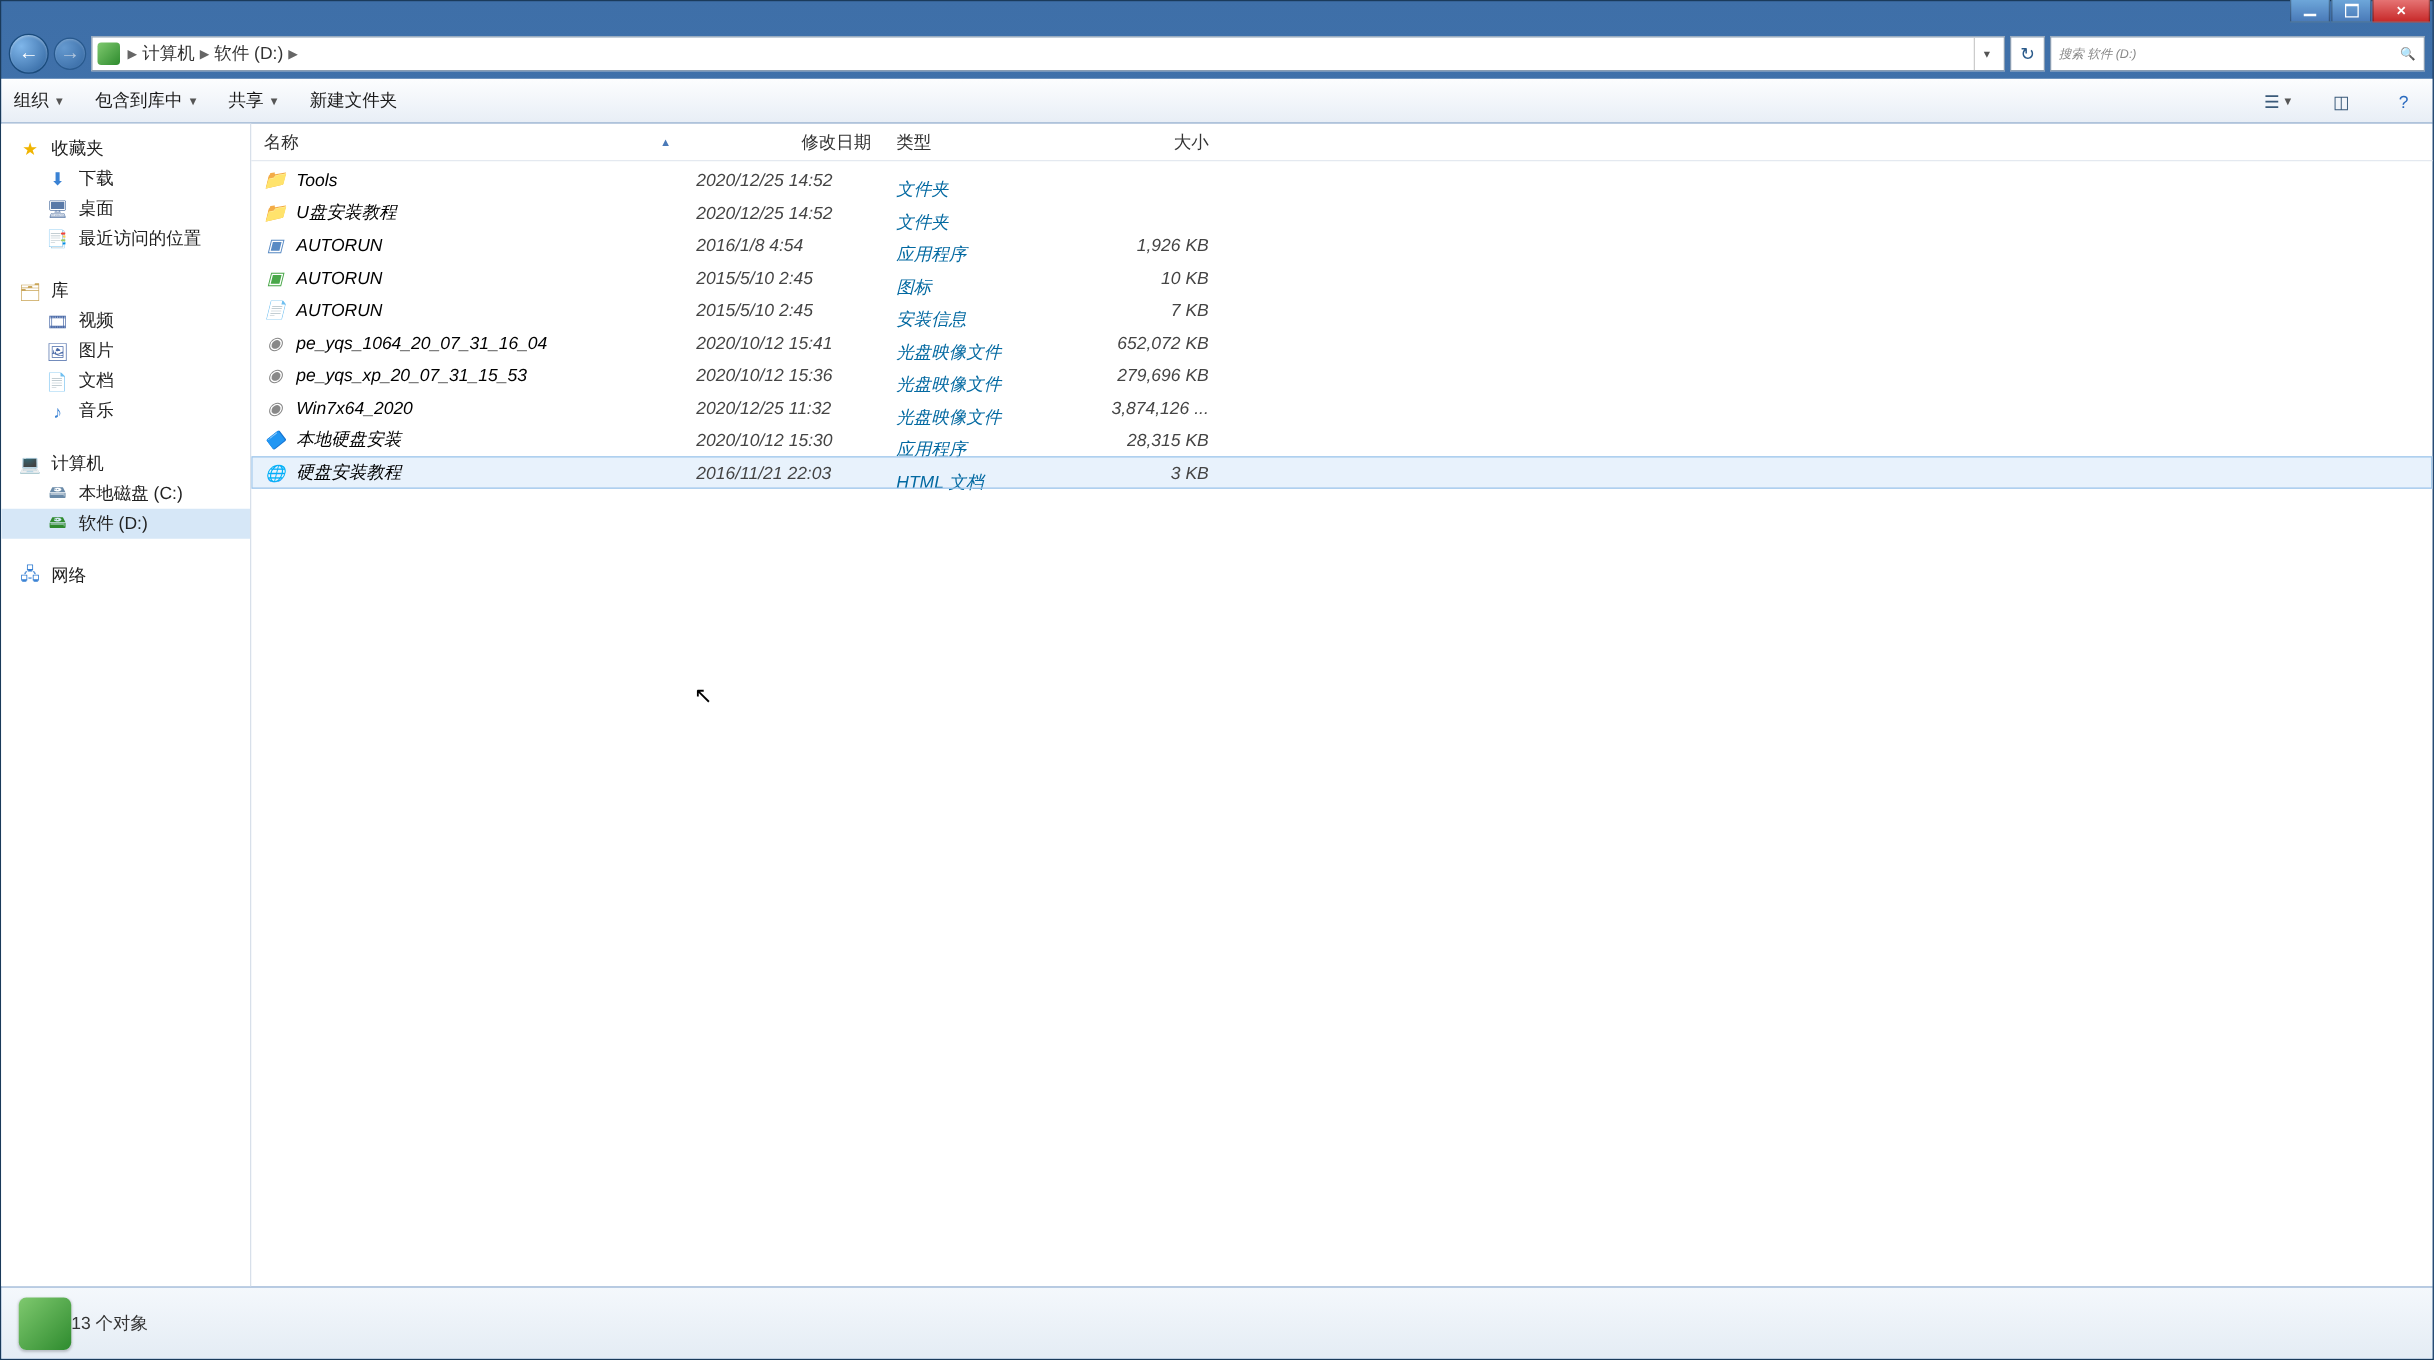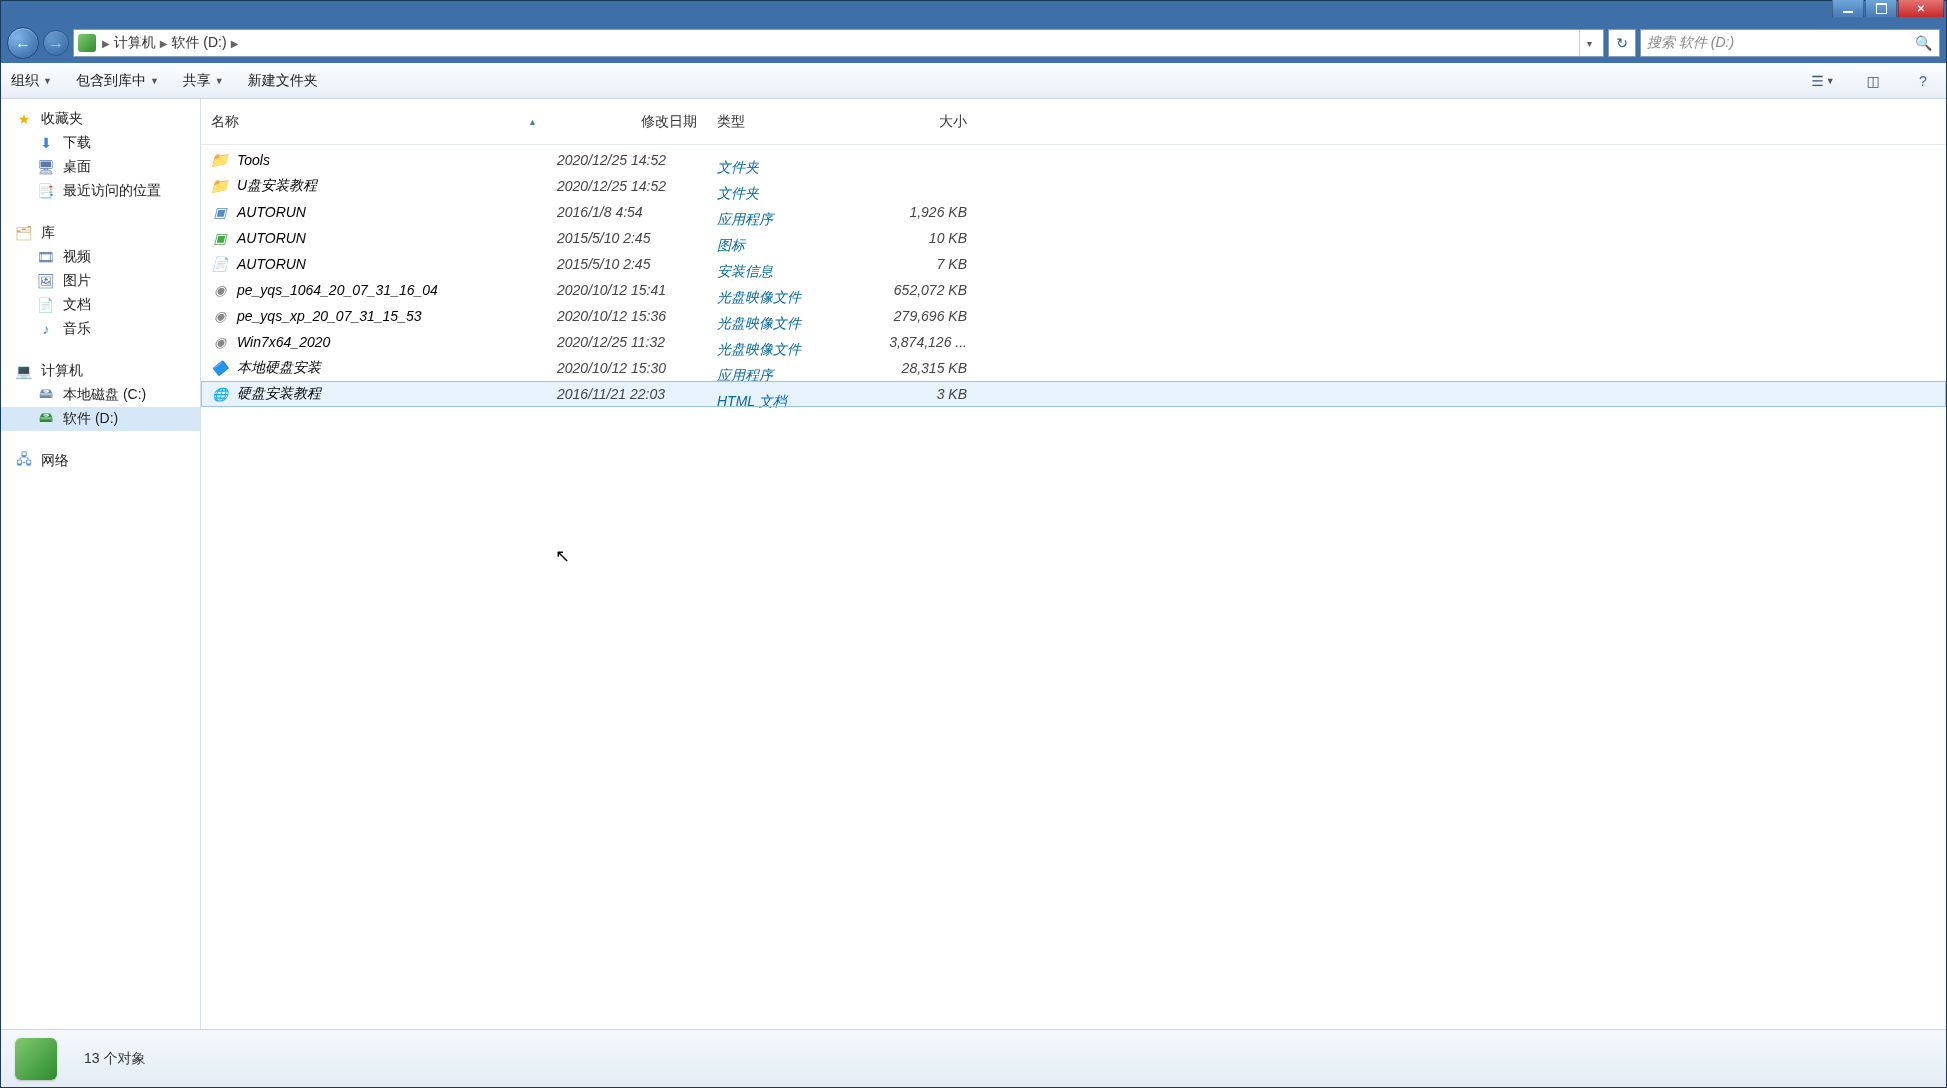--- a/index.html
+++ b/index.html
@@ -79,21 +79,21 @@
   width:20px; height:100%; display:flex; align-items:center; justify-content:center;
   border-left:1px solid #ccc; margin-left:auto; cursor:pointer; color:#555; font-size:10px;
 }
 .addr-refresh {
   width:28px; height:28px; background:#fff; border:1px solid #8a9db2;
   display:flex; align-items:center; justify-content:center; color:#2a5a8a; font-size:14px;
   cursor:pointer;
 }
 .searchbox {
   width: 300px; height:28px; background:#fff; border:1px solid #8a9db2;
-  display:flex; align-items:center; padding:0 6px; color:#888; font-style:italic; font-size:14px;
+  display:flex; align-items:center; padding:0 6px; color:#888; font-style:italic; font-size:10px;
 }
 .searchbox .mag { margin-left:auto; font-style:normal; color:#4a7ab8; cursor:pointer; }
 
 
 .toolbar {
   height: 36px;
   background: linear-gradient(to bottom,#fcfdfe,#e8eef6);
   border-top:1px solid #fff;
   border-bottom:1px solid #c9d6e6;
   display:flex; align-items:center;
@@ -147,21 +147,21 @@
 .ico.comp   { color:#5a7aa8; }
 .ico.drive  { color:#6a8aa8; }
 .ico.drive2 { color:#2e8b2e; }
 .ico.net    { color:#3a82d4; }
 
 
 .filepane {
   flex:1; display:flex; flex-direction:column; font-size:14px;
 }
 .colheaders {
-  height: 46px; display:flex; align-items:center;
+  height: 30px; display:flex; align-items:center;
   border-bottom:1px solid #e4e9f0;
   color:#333;
 }
 .col { padding: 0 10px; }
 .col.name { width: 346px; display:flex; align-items:center; gap:6px; }
 .col.date { width: 160px; text-align: right; }
 .col.type { width: 160px; }
 .col.size { width: 110px; text-align:right; }
 .sort-arrow { font-size:9px; color:#4a7ab8; margin-left:auto; }
 
@@ -196,21 +196,21 @@
 .fico.txt::before { content:"📄"; }
 .fico.html::before { content:"🌐"; font-size:13px; }
 
 
 .statusbar {
   height: 58px;
   background: linear-gradient(to bottom,#f4f8fc,#e4ecf4);
   border-top:1px solid #c9d6e6;
   display:flex; align-items:center;
   padding: 0 14px;
-  gap: 27px;
+  gap: 0;
   font-size:14px; color:#333;
 }
 .status-icon {
   width:42px; height:42px;
   background: linear-gradient(135deg,#7fc96f,#2e8b2e);
   border-radius:6px;
   box-shadow: 0 1px 2px rgba(0,0,0,.2);
 }
 
 .cursor-pointer {

